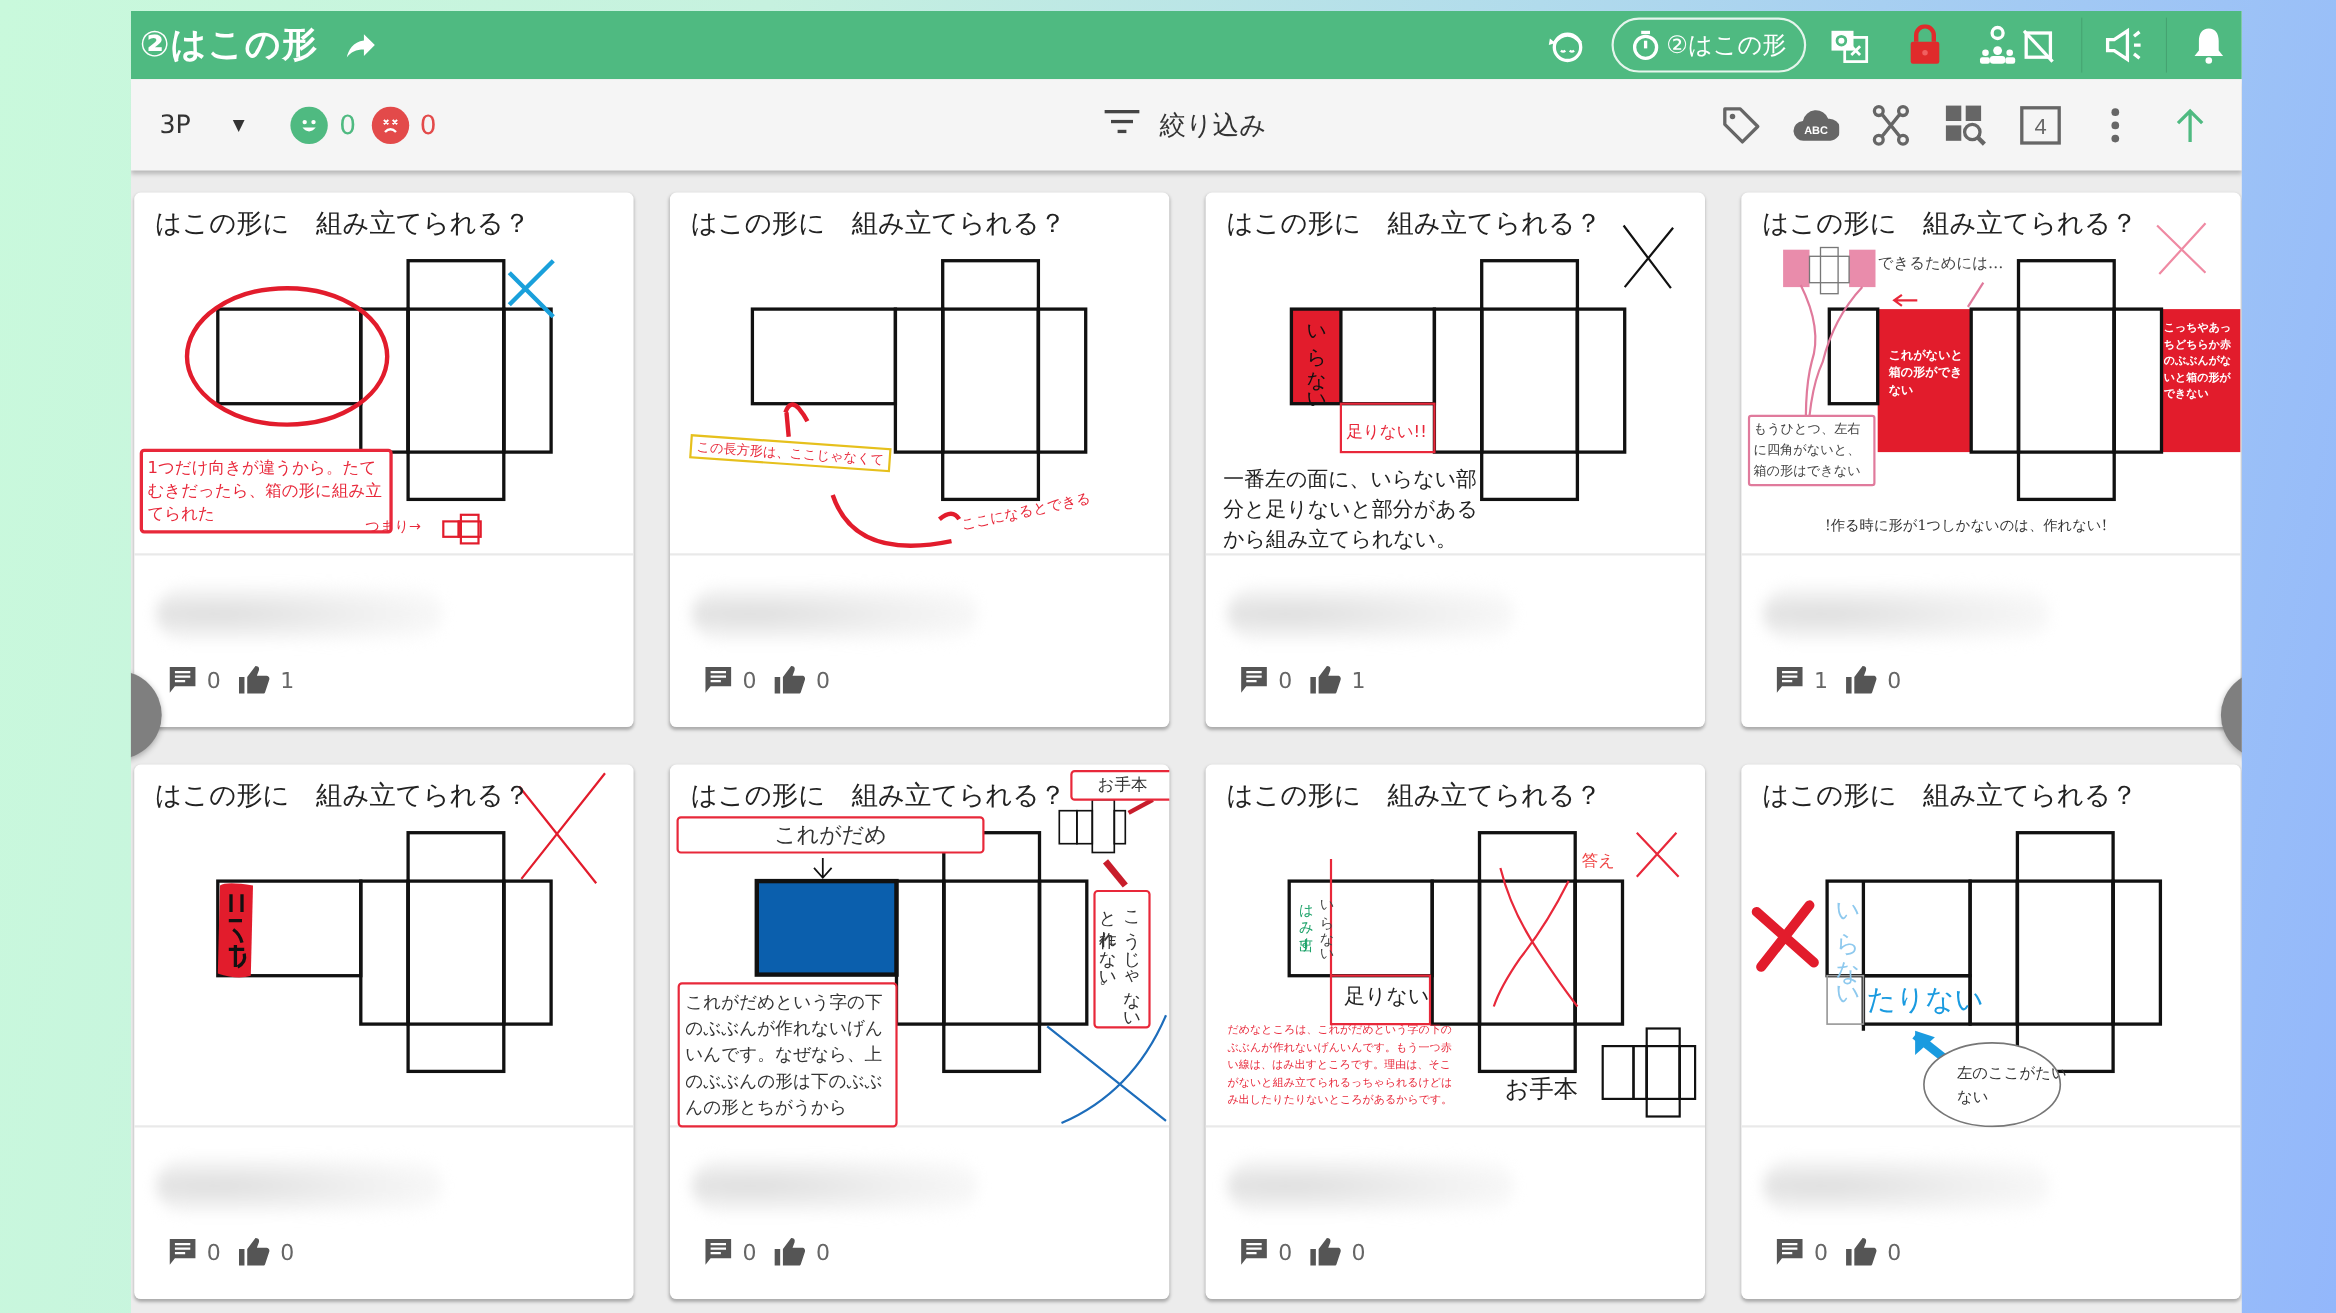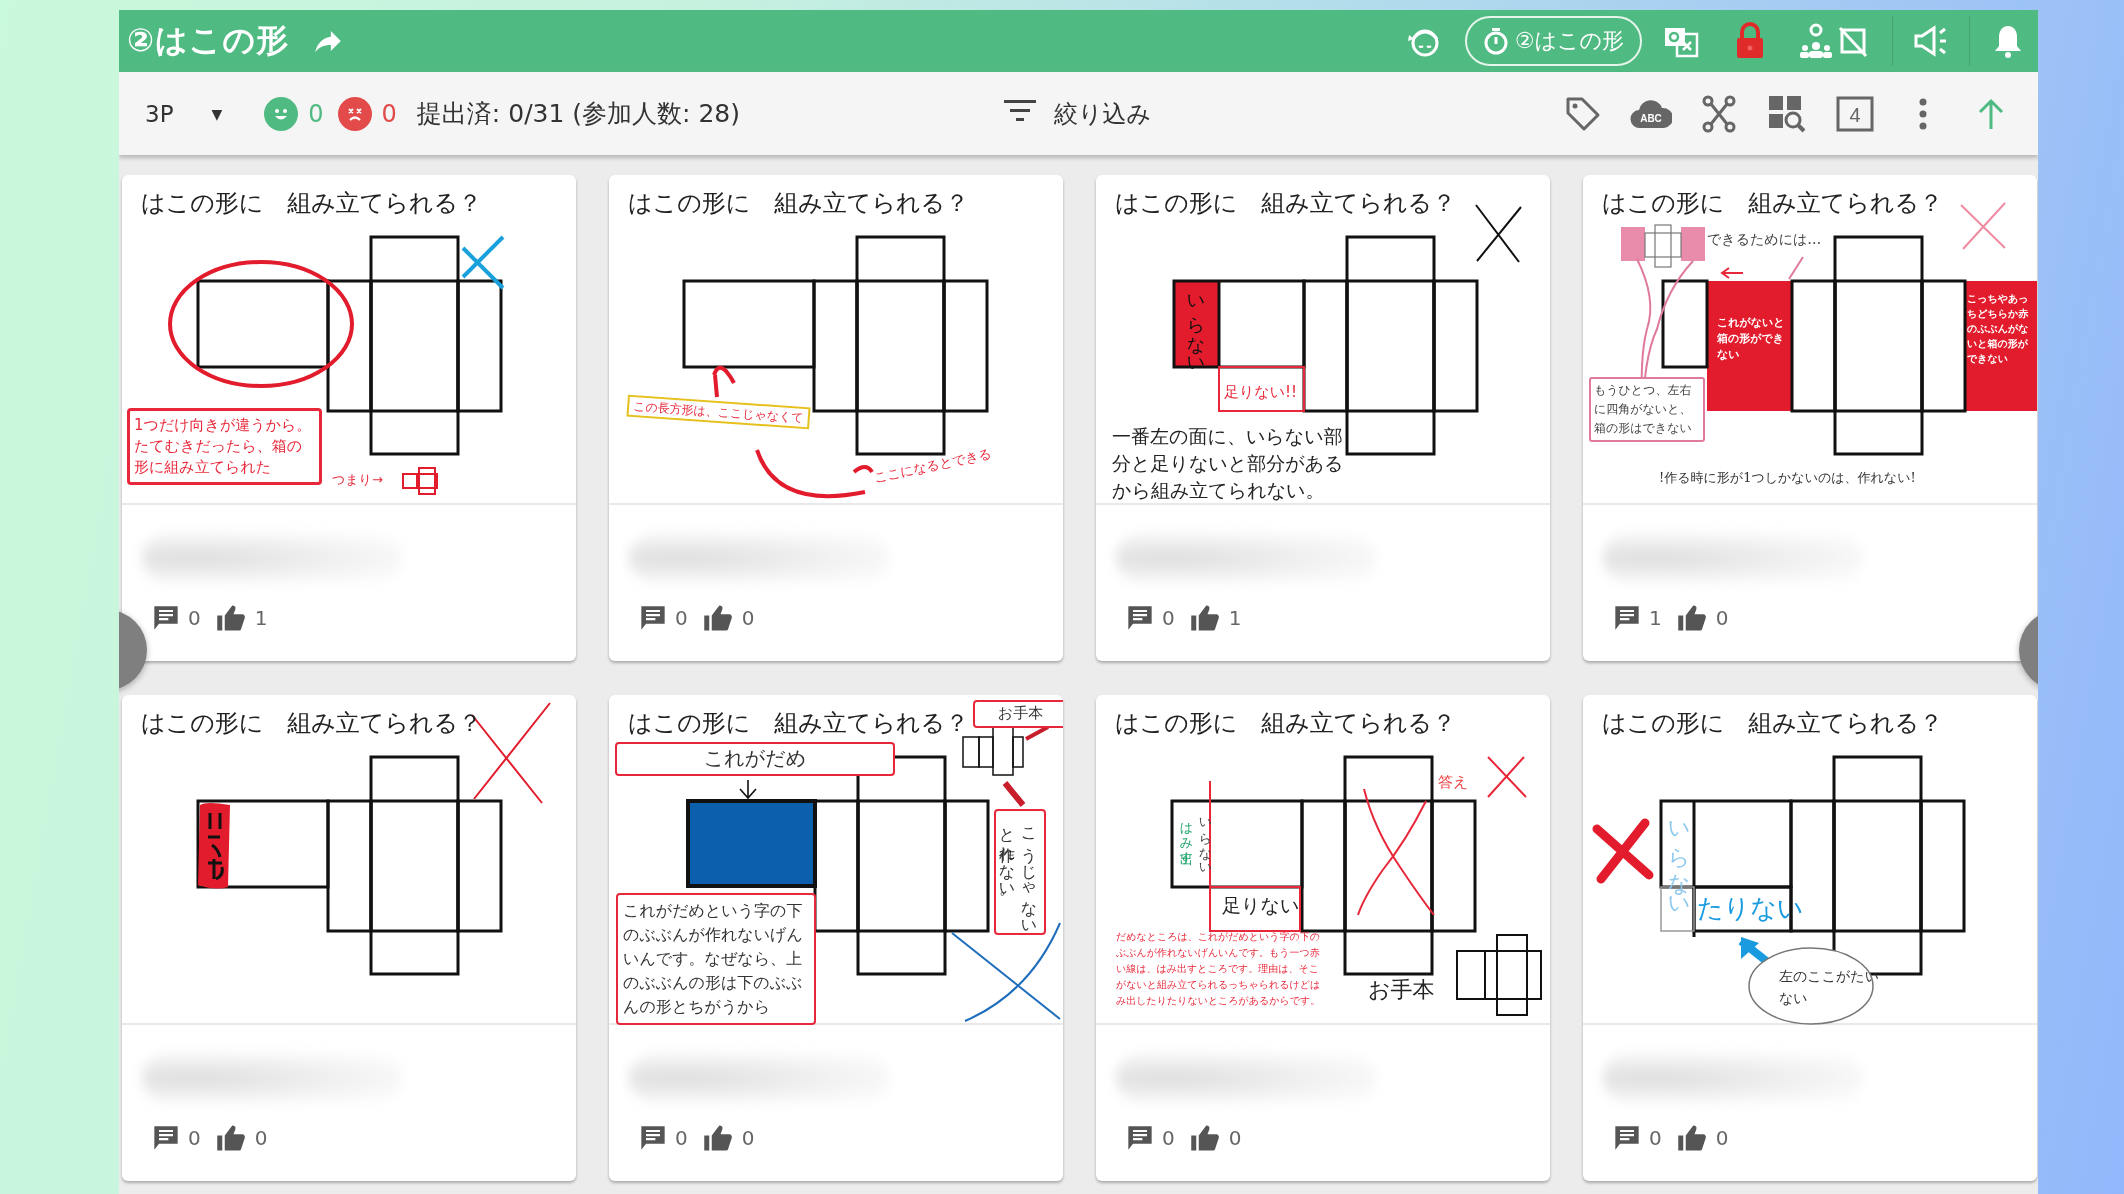--- a/index.html
+++ b/index.html
@@ -150,21 +150,20 @@
         </svg>
     </span>
     <span class="count-green">0</span>
     <span class="face" style="background:#e34a4a;">
       <svg width="22" height="22" viewBox="0 0 22 22">
           <path d="M5 6l4 4M9 6l-4 4M13 6l4 4M17 6l-4 4" stroke="#fff" stroke-width="1.8"></path>
           <path d="M6 17q5-5 10 0" stroke="#fff" stroke-width="2.2" fill="none"></path>
         </svg>
     </span>
     <span class="count-red">0</span>
-    <span style="font-size:25px;">提出済: 0/31 (参加人数: 28)</span>
 
     <div class="filter">
       <svg width="32" height="26" viewBox="0 0 32 26">
           <rect x="0" y="2" width="32" height="3" fill="#444"></rect>
           <rect x="6" y="11" width="20" height="3" fill="#444"></rect>
           <rect x="12" y="20" width="8" height="3" fill="#444"></rect>
         </svg>
       <span>絞り込み</span>
     </div>
 
@@ -235,21 +234,21 @@
           <ellipse cx="139" cy="149" rx="91" ry="62" fill="none" stroke="#e21c2c" stroke-width="4"></ellipse>
           <path d="M341 73l40 40M381 62l-40 40" stroke="#1aa0db" stroke-width="4"></path>
           <rect x="10" y="341" width="0" height="0"></rect>
           <g stroke="#e21c2c" stroke-width="2" fill="none">
               <rect x="281" y="299" width="14" height="14"></rect>
               <rect x="295" y="299" width="20" height="14"></rect>
               <rect x="297" y="293" width="16" height="26"></rect>
             </g>
         </svg>
         <div class="q">はこの形に　組み立てられる？</div>
-        <div class="note box-red" style="left:5px;top:233px;width:195px;padding:4px 4px;font-size:15px;line-height:21px;">1つだけ向きが違うから。たてむきだったら、箱の形に組み立てられた</div>
+        <div class="note box-red" style="left:5px;top:233px;width:230px;padding:4px 4px;font-size:15px;line-height:21px;">1つだけ向きが違うから。たてむきだったら、箱の形に組み立てられた</div>
         <div class="note" style="left:210px;top:294px;font-size:13px;">つまり→</div>
       </div>
       <div class="card-foot">
         <div class="blur-name"></div>
         <div class="reactions">
           <svg width="28" height="28" viewBox="0 0 24 24">
               <path d="M2 2h20v15H6l-4 5z" fill="#555"></path>
               <path d="M6 6h12M6 9.5h12M6 13h8" stroke="#fff" stroke-width="1.8"></path>
             </svg>
           <span class="num">0</span>

